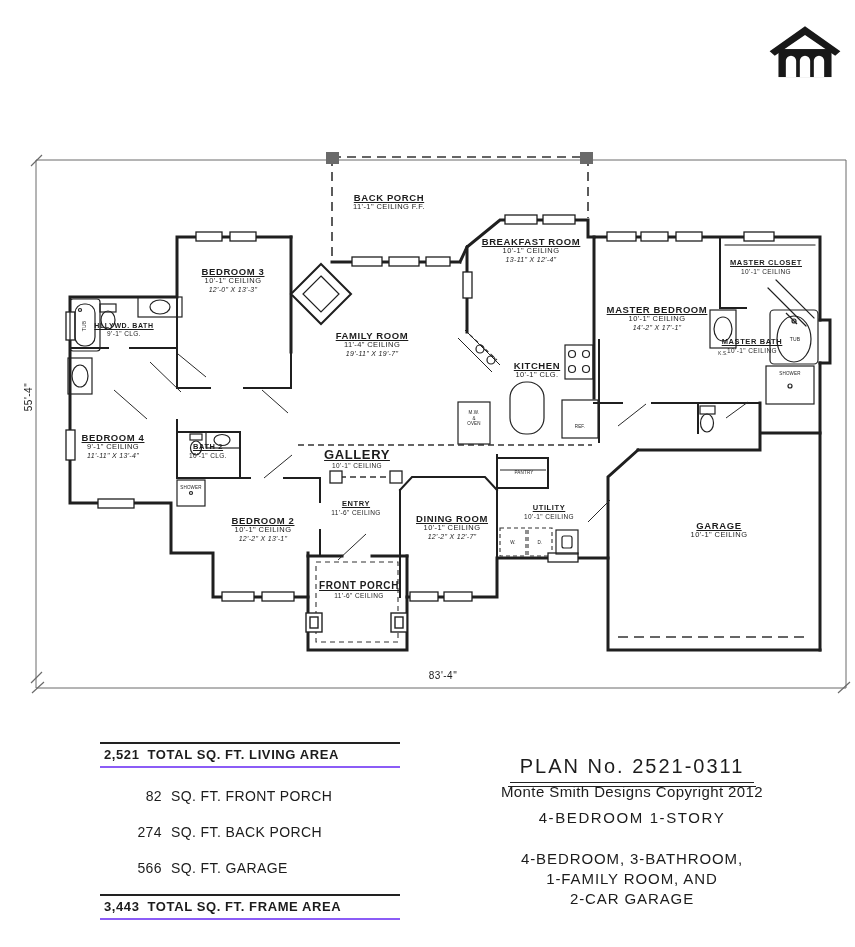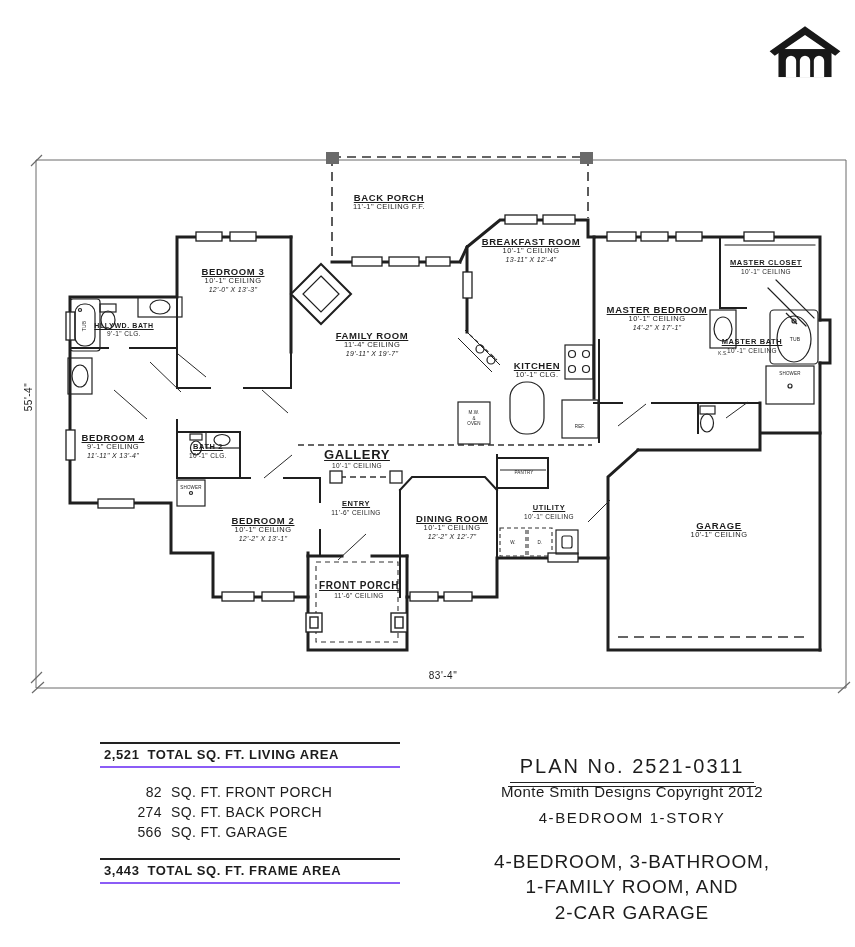--- a/index.html
+++ b/index.html
@@ -23,31 +23,31 @@
 
   .dim-h { position:absolute; font-size:10px; letter-spacing:.5px; transform:translateX(-50%); }
   .dim-v { position:absolute; font-size:10px; letter-spacing:.5px;
            transform:translate(-50%,-50%) rotate(-90deg); }
 
   .stats { position:absolute; left:100px; top:742px; width:300px; }
   .banner { border-top:2px solid #222; border-bottom:2px solid #8b5cf6;
             padding:3px 4px 4px; font-size:13px; letter-spacing:.6px; white-space:nowrap;font-weight:bold; }
   .banner .v { margin-right:8px; }
   .stat-rows { margin:16px 0 18px 22px; font-size:14px; letter-spacing:.4px; }
-  .stat-row { display:flex; margin-bottom:4px; }
+  .stat-row { display:flex; margin-bottom:4px;margin-top:20px; }
   .stat-row .num { width:40px; text-align:right; margin-right:9px; }
 
   .titleblock { position:absolute; left:452px; top:731px; width:360px; text-align:center; }
   .plan-no { display:inline-block; font-size:20px; letter-spacing:2px; padding:0 10px 4px;
              border-bottom:1.5px solid #222; position:relative;margin-top:24px; }
   .plan-no::after { content:""; position:absolute; left:-2px; right:-2px; bottom:-5px;
                     border-bottom:1.5px solid #222; }
   .copyright { font-size:15px; letter-spacing:.4px; }
   .subtitle  { font-size:15px; margin-top:9px; letter-spacing:1.6px; }
-  .desc      { font-size:19px; margin-top:23px; line-height:1.33; letter-spacing:.9px; }
+  .desc      { font-size:15px; margin-top:23px; line-height:1.33; letter-spacing:.9px; }
 
   .logo { position:absolute; left:768px; top:24px; }
 </style>
 </head>
 <body>
 
 <div class="sheet">
 
   <svg class="logo" width="74" height="56" viewBox="0 0 100 76">
     <polygon points="50,3 98,37 91,43 50,15 9,43 2,37" fill="#181818"></polygon>

